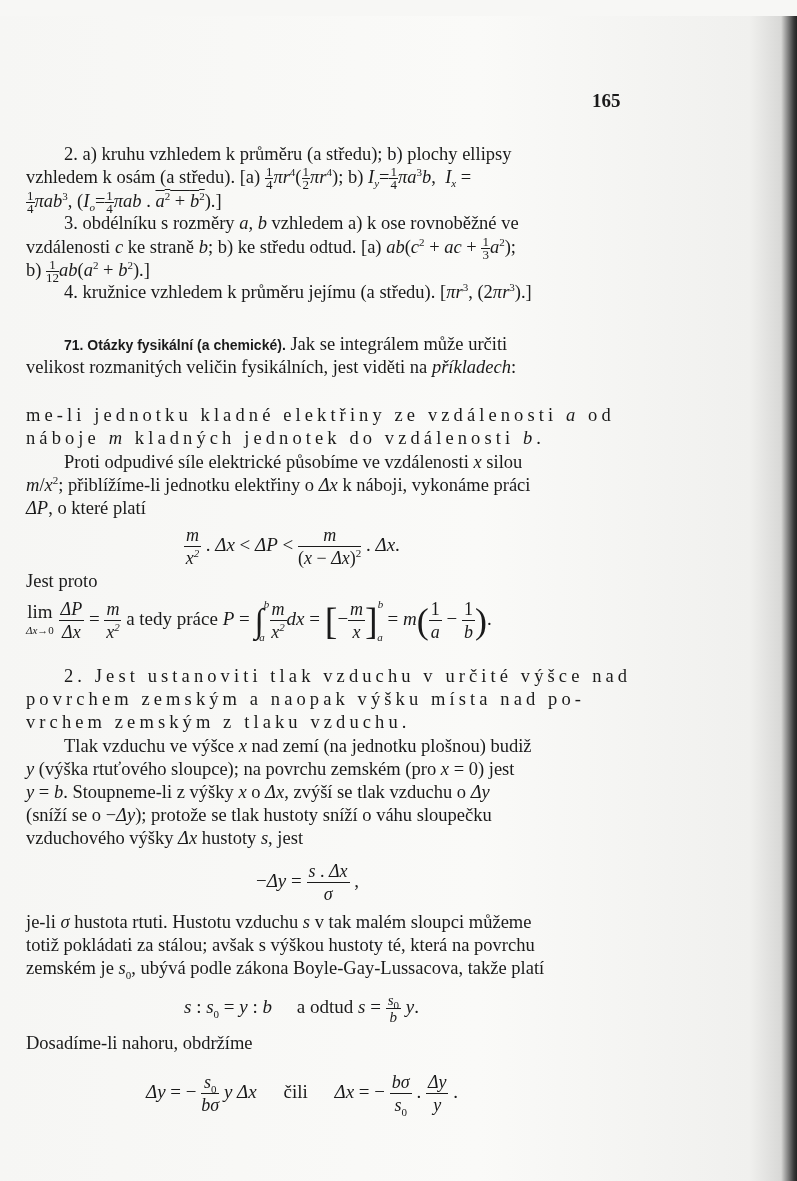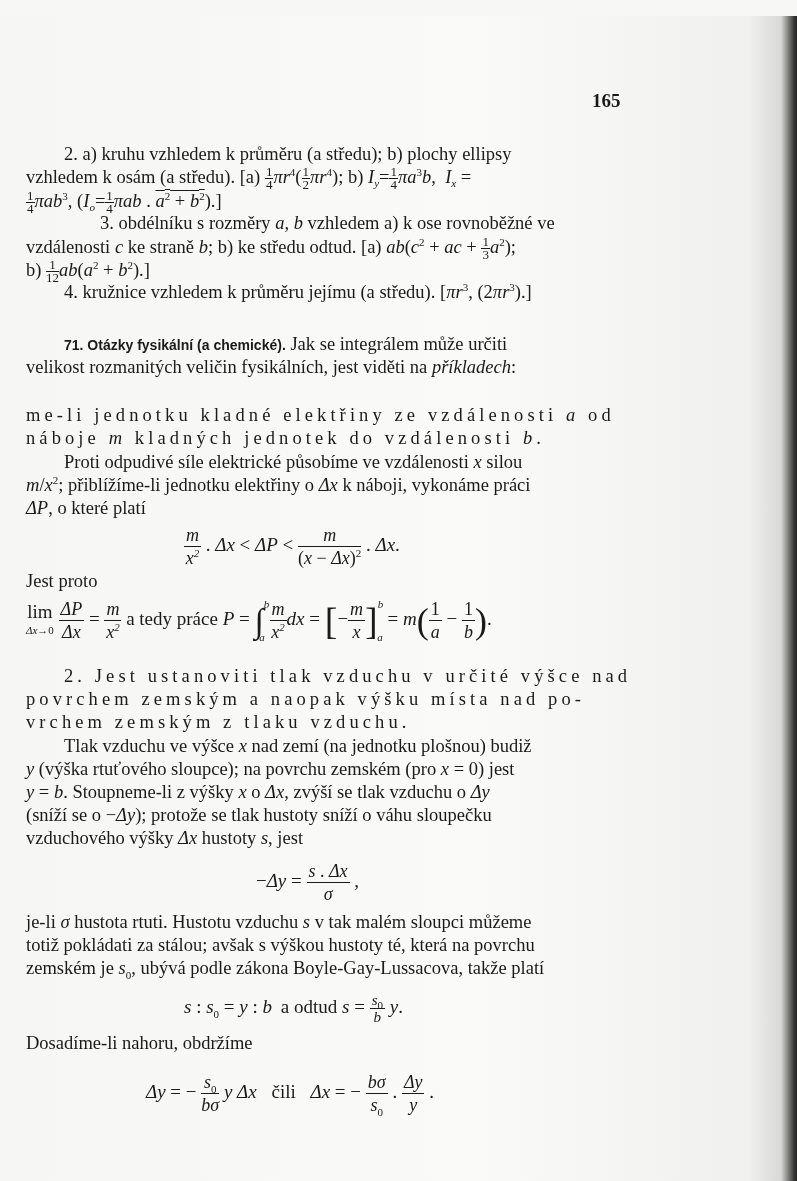--- a/index.html
+++ b/index.html
@@ -43,21 +43,21 @@
   <div class="line" style="left:64px; top:128px;"><span>2. a) kruhu vzhledem k průměru (a středu); b) plochy ellipsy</span></div>
   <div class="line" style="left:26px; top:150px;">
     <span>vzhledem k osám (a středu). [a)</span>
     <span class="frac"><span class="num">1</span><span>4</span></span><span class="it">πr</span><span class="sup">4</span>(<span class="frac"><span class="num">1</span><span>2</span></span><span class="it">πr</span><span class="sup">4</span>)<span>; b)</span>
     <span class="it">I</span><span class="sub it">y</span>=<span class="frac"><span class="num">1</span><span>4</span></span><span class="it">πa</span><span class="sup">3</span><span class="it">b</span>,&nbsp; <span class="it">I</span><span class="sub it">x</span> =
   </div>
   <div class="line" style="left:26px; top:174px;">
     <span class="frac"><span class="num">1</span><span>4</span></span><span class="it">πab</span><span class="sup">3</span>, (<span class="it">I</span><span class="sub it">o</span>=<span class="frac"><span class="num">1</span><span>4</span></span><span class="it">πab</span> . <span class="overline"><span class="it">a</span><span class="sup">2</span> + <span class="it">b</span><span class="sup">2</span></span>).]
   </div>
 
-  <div class="line" style="left:64px; top:197px;margin-left:36px;">
+  <div class="line" style="left:64px; top:197px;">
     <span>3. obdélníku s rozměry</span> <span class="it">a, b</span> <span>vzhledem a) k ose rovnoběžné ve</span>
   </div>
   <div class="line" style="left:26px; top:220px;">
     <span>vzdálenosti</span> <span class="it">c</span> <span>ke straně</span> <span class="it">b</span><span>; b) ke středu odtud. [a)</span>
     <span class="it">ab</span>(<span class="it">c</span><span class="sup">2</span> + <span class="it">ac</span> + <span class="frac"><span class="num">1</span><span>3</span></span><span class="it">a</span><span class="sup">2</span>);
   </div>
   <div class="line" style="left:26px; top:243px;">
     b) <span class="frac"><span class="num">1</span><span>12</span></span><span class="it">ab</span>(<span class="it">a</span><span class="sup">2</span> + <span class="it">b</span><span class="sup">2</span>).]
   </div>
 
@@ -108,25 +108,25 @@
   <div class="eq" style="left:256px; top:844px;">
     −<span class="it">Δy</span> = <span class="bigfrac"><span class="num"><span class="it">s</span> . <span class="it">Δx</span></span><span class="it">σ</span></span> ,
   </div>
 
   <div class="line" style="left:26px; top:896px;"><span>je-li</span> <span class="it">σ</span> <span>hustota rtuti. Hustotu vzduchu</span> <span class="it">s</span> <span>v tak malém sloupci můžeme</span></div>
   <div class="line" style="left:26px; top:919px;"><span>totiž pokládati za stálou; avšak s výškou hustoty té, která na povrchu</span></div>
   <div class="line" style="left:26px; top:942px;"><span>zemském je</span> <span class="it">s</span><span class="sub">0</span><span>, ubývá podle zákona Boyle-Gay-Lussacova, takže platí</span></div>
 
   <div class="eq" style="left:184px; top:976px;">
     <span class="it">s</span> : <span class="it">s</span><span class="sub">0</span> = <span class="it">y</span> : <span class="it">b</span>
-    <span style="margin-left:4px;">a odtud</span>
+    <span style="margin-left:20px;">a odtud</span>
     <span class="it">s</span> = <span class="bigfrac" style="font-size:15px; line-height:16px;"><span class="num"><span class="it">s</span><span class="sub">0</span></span><span class="it">b</span></span> <span class="it">y</span>.
   </div>
 
   <div class="line" style="left:26px; top:1017px;"><span>Dosadíme-li nahoru, obdržíme</span></div>
 
   <div class="eq" style="left:146px; top:1055px;">
     <span class="it">Δy</span> = − <span class="bigfrac"><span class="num"><span class="it">s</span><span class="sub">0</span></span><span class="it">bσ</span></span> <span class="it">y Δx</span>
-    <span style="margin:0 10px;">čili</span>
+    <span style="margin:0 22px;">čili</span>
     <span class="it">Δx</span> = − <span class="bigfrac"><span class="num it">bσ</span><span><span class="it">s</span><span class="sub">0</span></span></span> . <span class="bigfrac"><span class="num it">Δy</span><span class="it">y</span></span> .
   </div>
 
 </div>
 
 </body></html>

